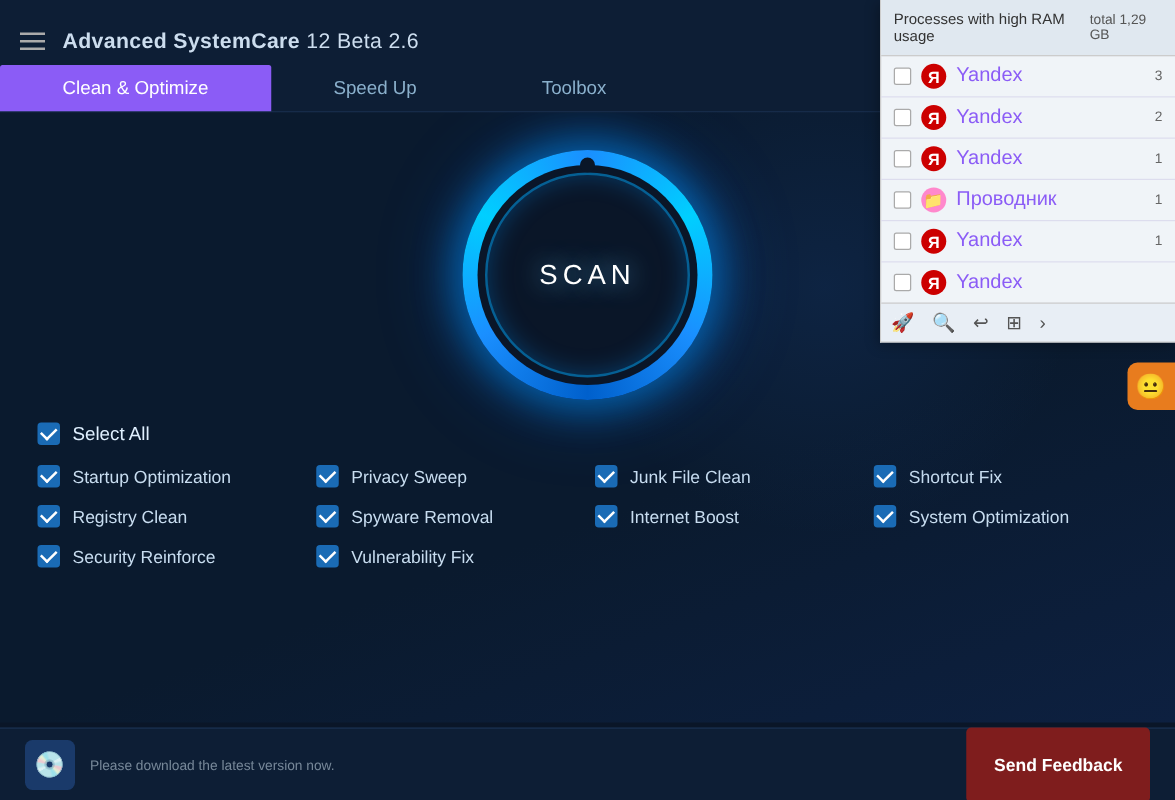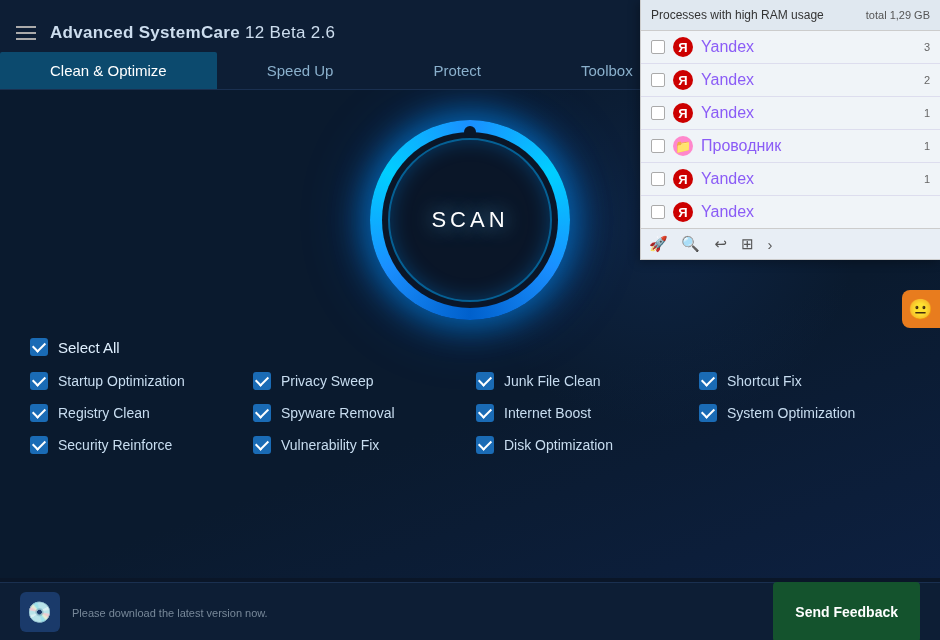--- a/index.html
+++ b/index.html
@@ -41,21 +41,21 @@
       padding: 10px 50px;
       font-size: 15px;
       cursor: pointer;
       color: #8ab0cc;
       border: none;
       background: transparent;
       outline: none;
       position: relative;
     }
     .nav-tab.active {
-      background: #0c4a6e;
+      background: #8b5cf6;
       color: #fff;
       border-radius: 2px 2px 0 0;
     }
 
     
     .main {
       position: relative;
       width: 100%;
       height: calc(640px - 52px - 42px - 58px);
       background: linear-gradient(160deg, #0a1a2e 60%, #0d2040 100%);
@@ -179,53 +179,53 @@
       width: 40px; height: 40px; margin-right: 12px; flex-shrink: 0;
       background: #1a3a6a;
       border-radius: 6px;
       display: flex; align-items: center; justify-content: center;
       font-size: 20px;
     }
     .update-text h4 { font-size: 13px; color: #e0f0ff; font-weight: 600; }
     .update-text p { font-size: 11px; color: #789; margin-top: 2px; }
     .spacer { flex: 1; }
     .feedback-btn {
-      background: #14532d;
+      background: #7f1d1d;
       color: #fff;
       border: none;
       border-radius: 4px;
       padding: 22px 22px;
       font-size: 14px;
       font-weight: 600;
       cursor: pointer;
     }
 
     
     .popup {
       position: absolute;
       top: 0; right: 0;
-      width: 300px;
+      width: 236px;
       background: #f0f4f8;
       color: #222;
       z-index: 100;
       border-left: 1px solid #ccc;
       border-bottom: 1px solid #ccc;
       box-shadow: -2px 2px 10px rgba(0,0,0,0.3);
     }
     .popup-header {
       display: flex;
       justify-content: space-between;
       align-items: center;
       padding: 8px 10px;
       background: #e0e8f0;
       border-bottom: 1px solid #ccc;
       font-size: 12px;
       color: #333;
     }
-    .popup-total { font-size: 11px; color: #555; text-align: right; }
+    .popup-total { font-size: 11px; color: #555; }
     .popup-list { }
     .popup-row {
       display: flex;
       align-items: center;
       padding: 6px 10px;
       border-bottom: 1px solid #dde;
       gap: 8px;
       font-size: 13px;
     }
     .popup-row:last-child { border-bottom: none; }
@@ -284,21 +284,20 @@
       <span></span>
   </div>
   <span class="app-title">
     <strong>Advanced SystemCare</strong>&nbsp;<span>12 Beta 2.6</span>
   </span>
 </div>
 
 <div class="nav-tabs">
   <button class="nav-tab active">Clean &amp; Optimize</button>
   <button class="nav-tab">Speed Up</button>
-  <button class="nav-tab">Protect</button>
   <button class="nav-tab">Toolbox</button>
 </div>
 
 <div class="main">
   <div class="bg-decoration"></div>
 
   <div class="scan-wrapper">
     <div class="scan-ring-outer"></div>
     <div class="scan-ring-inner"></div>
     <div class="scan-ring-glow"></div>
@@ -348,24 +347,20 @@
       </div>
 
       <div class="checkbox-item">
         <div class="cb"></div>
         <span>Security Reinforce</span>
       </div>
       <div class="checkbox-item">
         <div class="cb"></div>
         <span>Vulnerability Fix</span>
       </div>
-      <div class="checkbox-item">
-        <div class="cb"></div>
-        <span>Disk Optimization</span>
-      </div>
     </div>
   </div>
 
   <div class="smiley-btn">
     <span>😐</span>
   </div>
 </div>
 
 <div class="bottom-bar">
   <div class="update-icon">💿</div>

